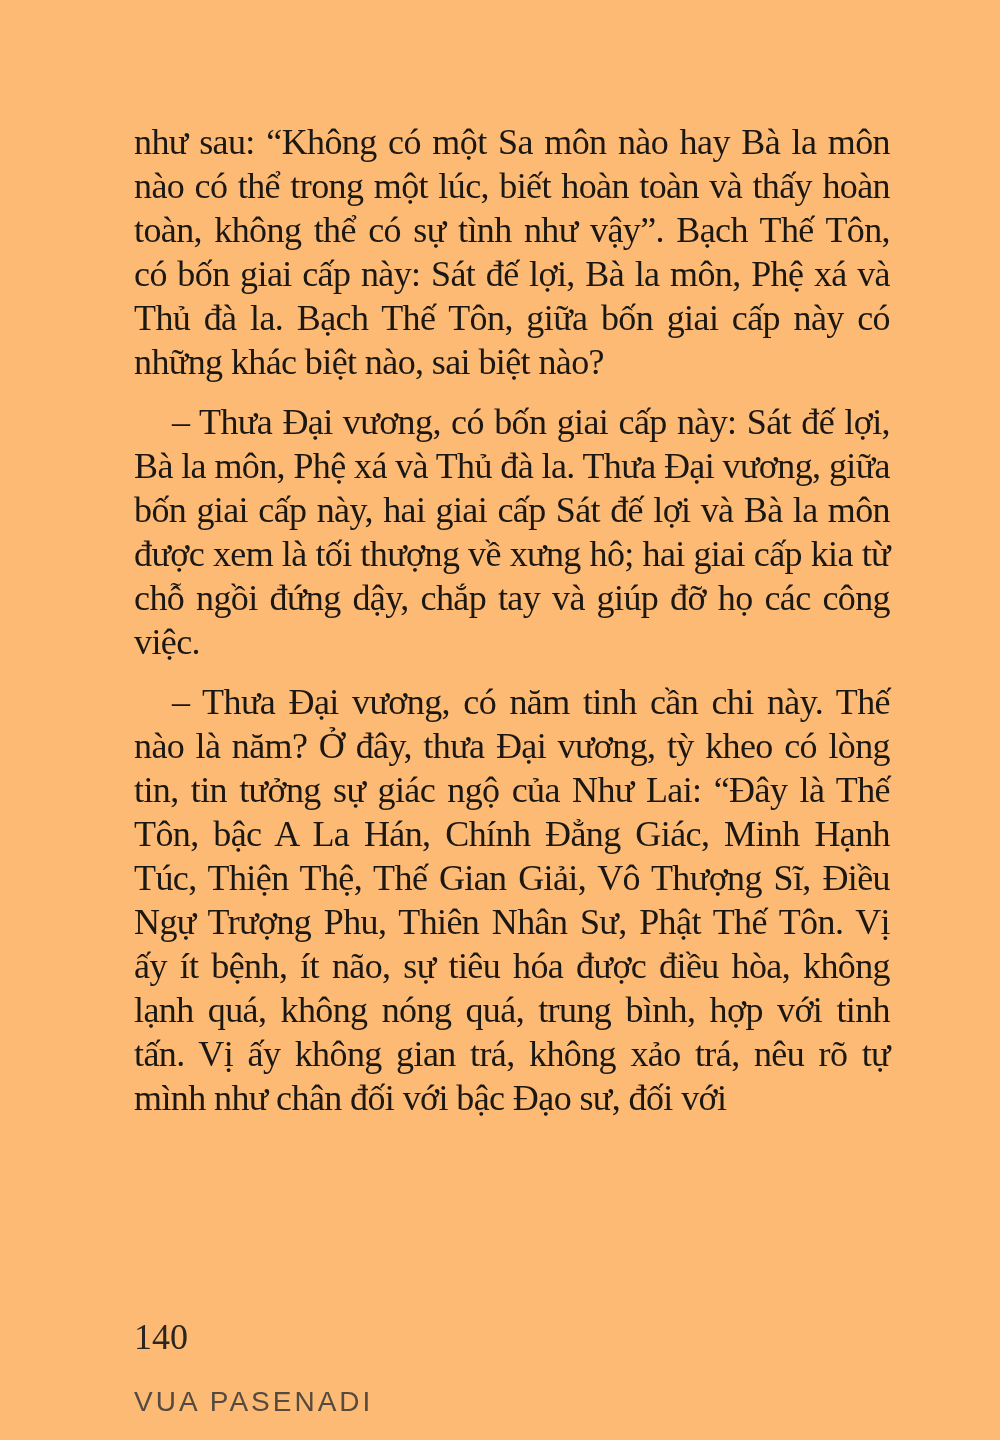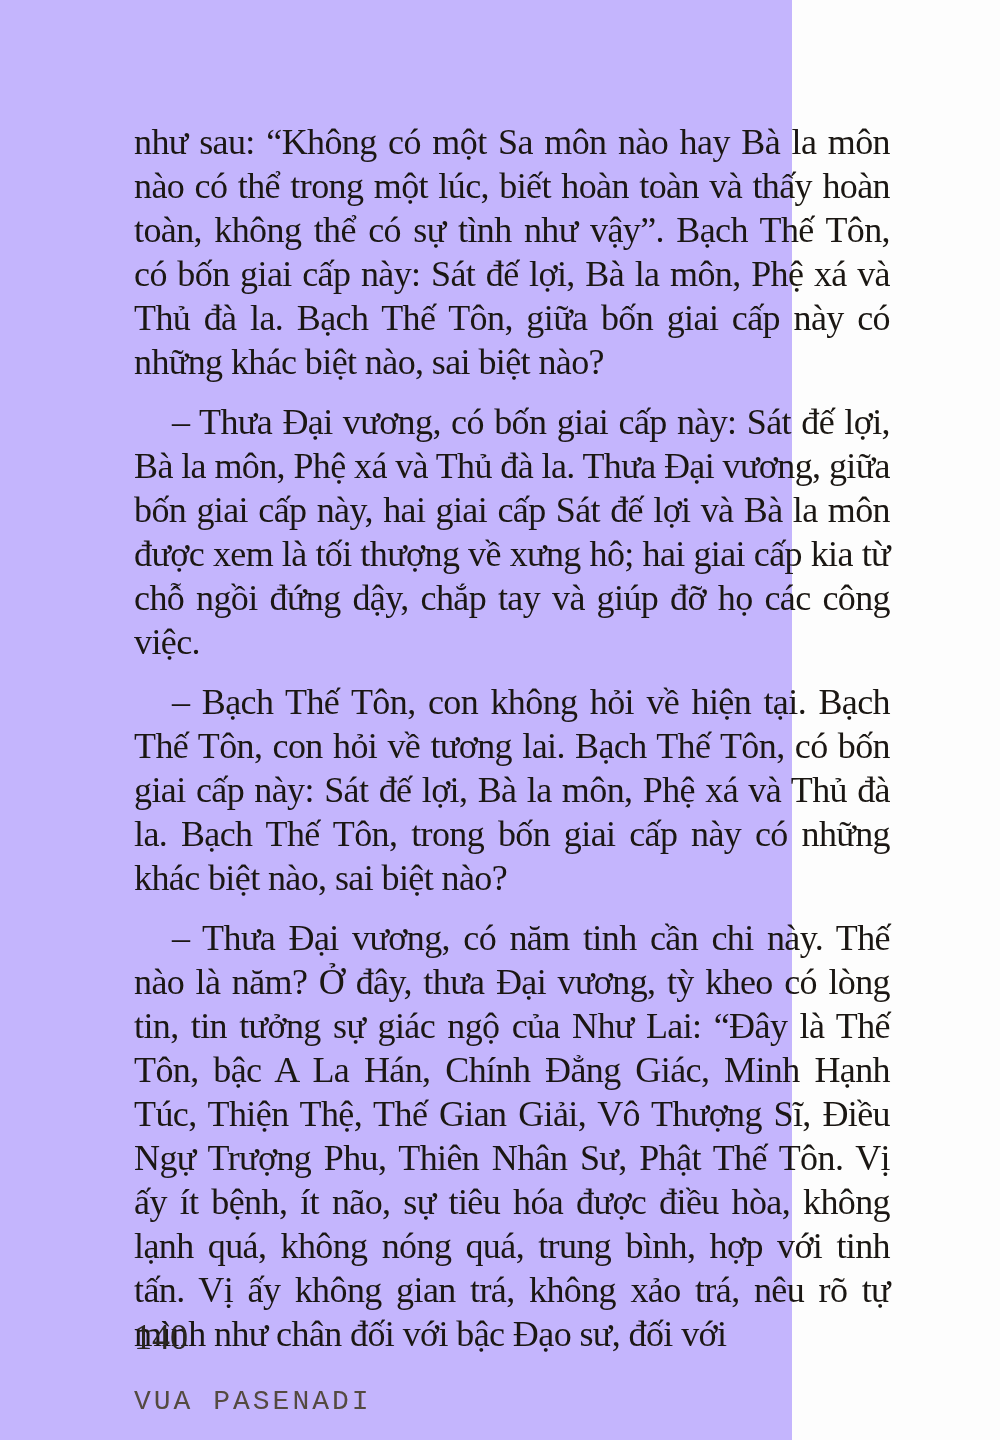--- a/index.html
+++ b/index.html
@@ -7,23 +7,23 @@
     padding: 0;
   }
   body {
     width: 1000px;
     height: 1440px;
     background: #fdfdfd;
     overflow: hidden;
   }
   .page {
     position: relative;
-    width: 792px;
+    width: 1000px;
     height: 1440px;
-    background: #c4b5fd;
+    background: #fdba74;
   }
   .text-block {
     position: absolute;
     left: 134px;
     top: 120px;
     width: 756px;
   }
   .text-block p {
     margin: 0 0 16px 0;
     font-family: "Liberation Serif", "DejaVu Serif", serif;
@@ -46,35 +46,34 @@
     align-items: baseline;
     gap: 28px;
     flex-direction: column;
   }
   .page-num {
     font-family: "Liberation Serif", "DejaVu Serif", serif;
     font-size: 36px;
     color: #2b2620;
   }
   .running-title {
-    font-family: Liberation Mono, monospace;
+    font-family: Liberation Sans, sans-serif;
     font-size: 28px;
     letter-spacing: 3px;
     color: #544a40;
   }
 </style>
 </head>
 <body>
 
 <div class="page">
 
   <main class="text-block">
     <p class="no-indent">như sau: “Không có một Sa môn nào hay Bà la môn nào có thể trong một lúc, biết hoàn toàn và thấy hoàn toàn, không thể có sự tình như vậy”. Bạch Thế Tôn, có bốn giai cấp này: Sát đế lợi, Bà la môn, Phệ xá và Thủ đà la. Bạch Thế Tôn, giữa bốn giai cấp này có những khác biệt nào, sai biệt nào?</p>
     <p>– Thưa Đại vương, có bốn giai cấp này: Sát đế lợi, Bà la môn, Phệ xá và Thủ đà la. Thưa Đại vương, giữa bốn giai cấp này, hai giai cấp Sát đế lợi và Bà la môn được xem là tối thượng về xưng hô; hai giai cấp kia từ chỗ ngồi đứng dậy, chắp tay và giúp đỡ họ các công việc.</p>
-    <p>– Bạch Thế Tôn, con không hỏi về hiện tại. Bạch Thế Tôn, con hỏi về tương lai. Bạch Thế Tôn, có bốn giai cấp này: Sát đế lợi, Bà la môn, Phệ xá và Thủ đà la. Bạch Thế Tôn, trong bốn giai cấp này có những khác biệt nào, sai biệt nào?</p>
     <p>– Thưa Đại vương, có năm tinh cần chi này. Thế nào là năm? Ở đây, thưa Đại vương, tỳ kheo có lòng tin, tin tưởng sự giác ngộ của Như Lai: “Đây là Thế Tôn, bậc A La Hán, Chính Đẳng Giác, Minh Hạnh Túc, Thiện Thệ, Thế Gian Giải, Vô Thượng Sĩ, Điều Ngự Trượng Phu, Thiên Nhân Sư, Phật Thế Tôn. Vị ấy ít bệnh, ít não, sự tiêu hóa được điều hòa, không lạnh quá, không nóng quá, trung bình, hợp với tinh tấn. Vị ấy không gian trá, không xảo trá, nêu rõ tự mình như chân đối với bậc Đạo sư, đối với</p>
   </main>
 
   <footer class="footer">
     <span class="page-num">140</span>
     <span class="running-title">VUA PASENADI</span>
   </footer>
 
 </div>
 

